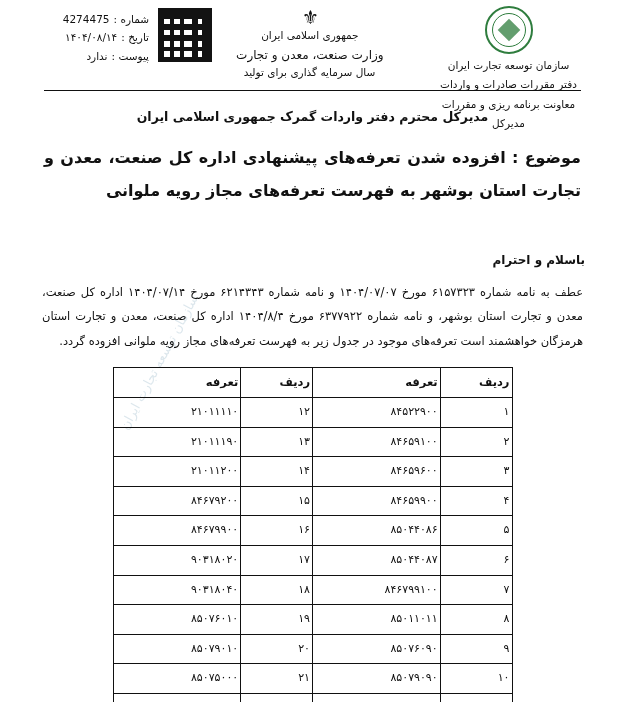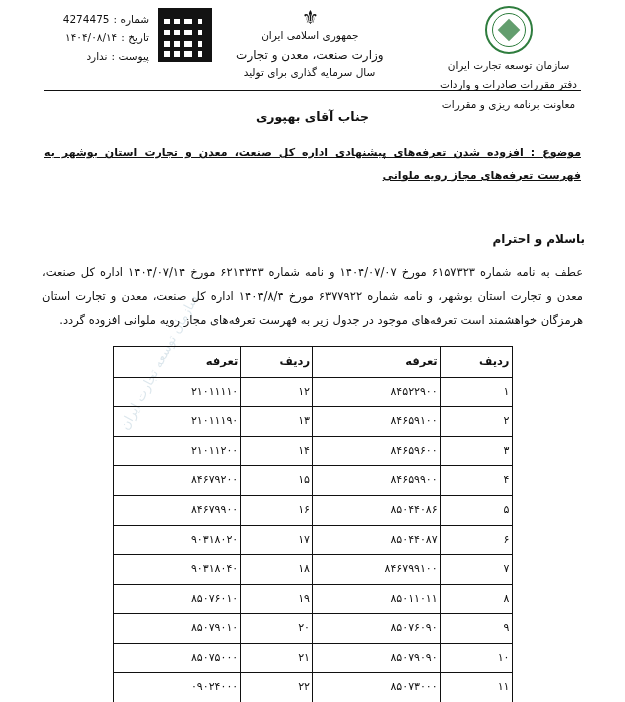--- a/index.html
+++ b/index.html
@@ -146,24 +146,23 @@
     text-align: center;
     font-weight: bold;
     font-size: 12.5px;
     line-height: 1.85;
     margin-top: 14px;
     margin-bottom: 14px;
   }
   .subject {
     text-align: justify;
     font-weight: bold;
-    font-size: 11px;
+    font-size: 16px;
     margin-bottom: 12px;
     padding: 0 4px;
-    text-decoration: underline;
   }
   .salutation {
     font-weight: bold;
     font-size: 12px;
     margin-bottom: 8px;
     margin-top: 40px;
   }
   .para {
     text-align: justify;
     font-size: 11.5px;
@@ -248,32 +247,33 @@
       <div class="lion">⚜</div>
       <div class="l1">جمهوری اسلامی ایران</div>
       <div class="l2">وزارت صنعت، معدن و تجارت</div>
     </div>
 
     <div class="org-block">
       <div class="org-logo"></div>
       <div class="org-line">سازمان توسعه تجارت ایران</div>
       <div class="org-line">دفتر مقررات صادرات و واردات</div>
       <div class="org-line">معاونت برنامه ریزی و مقررات</div>
+      <div class="org-line">مدیرکل</div>
     </div>
 
   </div>
 
   <div class="subject-line">سال سرمایه گذاری برای تولید</div>
 
   <div class="divider"></div>
 
   <div class="body">
 
     <div class="addressee">
-      <div>جناب آقای بهپوری</div>
+      <div>مدیرکل محترم دفتر واردات گمرک جمهوری اسلامی ایران</div>
     </div>
 
     <div class="subject">موضوع : افزوده شدن تعرفه‌های پیشنهادی اداره کل صنعت، معدن و تجارت استان بوشهر به فهرست تعرفه‌های مجاز رویه ملوانی</div>
 
     <div class="salutation">باسلام و احترام</div>
 
     <div class="para">عطف به نامه شماره ۶۱۵۷۳۲۳ مورخ ۱۴۰۴/۰۷/۰۷ و نامه شماره ۶۲۱۴۳۴۳ مورخ ۱۴۰۴/۰۷/۱۴ اداره کل صنعت، معدن و تجارت استان بوشهر، و نامه شماره ۶۳۷۷۹۲۲ مورخ ۱۴۰۴/۸/۴ اداره کل صنعت، معدن و تجارت استان هرمزگان خواهشمند است تعرفه‌های موجود در جدول زیر به فهرست تعرفه‌های مجاز رویه ملوانی افزوده گردد.</div>
 
     <div class="table-wrap">
       <table class="tariff">

